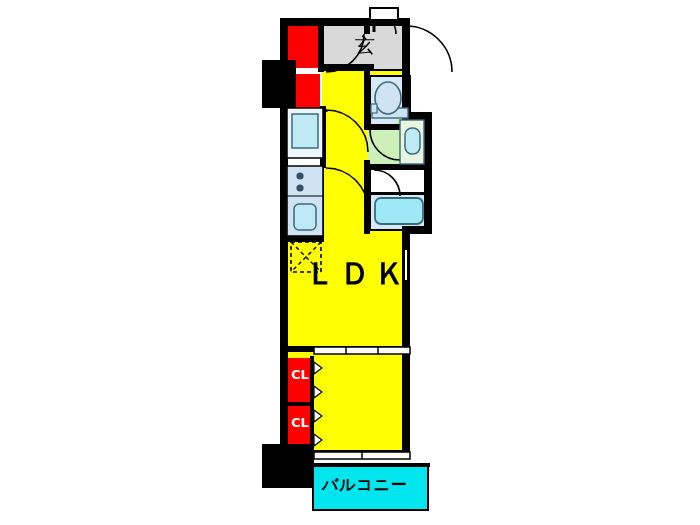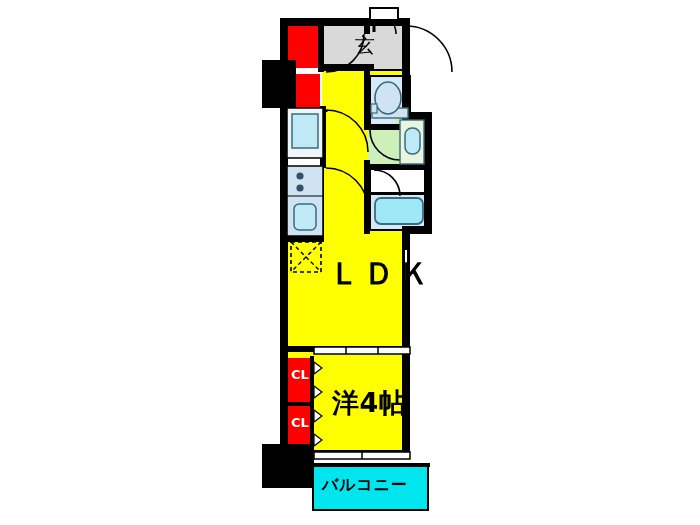--- a/index.html
+++ b/index.html
@@ -21,21 +21,21 @@
   }
   .sv { position: absolute; top: 0; left: 0; }
   .lbl {
     position: absolute;
     color: #000000;
     font-weight: bold;
     white-space: nowrap;
     line-height: 1;
     letter-spacing: 0.06em;
   }
-  #ldk-label   { left: 305px; top: 258px; font-size: 31px; letter-spacing: 0.12em; margin-left: 24px; }
+  #ldk-label   { left: 305px; top: 258px; font-size: 31px; letter-spacing: 0.12em; }
   #ldk-size    { left: 306px; top: 290px; font-size: 31px; letter-spacing: 0.02em; }
   #room-label  { left: 332px; top: 389px; font-size: 27px; letter-spacing: 0.02em; }
   #genkan-label{ left: 355px; top: 35px;  font-size: 20px; font-weight: normal;}
   #balcony-label{ left: 322px; top: 477px; font-size: 16px; font-weight: bold; letter-spacing: 0.05em;}
   .cl-label {
     position: absolute;
     color: #ffffff;
     font-weight: bold;
     font-size: 13px;
     line-height: 13px;
@@ -227,20 +227,19 @@
     <g fill="#ffffff" stroke="#000000" stroke-width="1.2">
       <polygon points="314,362 322,368 314,374"></polygon>
       <polygon points="314,386 322,392 314,398"></polygon>
       <polygon points="314,410 322,416 314,422"></polygon>
       <polygon points="314,434 322,440 314,446"></polygon>
     </g>
 
   </svg>
 
   <div class="lbl" id="ldk-label">ＬＤＫ</div>
-  <div class="lbl" id="room-label">洋4帖</div>
   <div class="lbl" id="genkan-label">玄</div>
   <div class="lbl" id="balcony-label">バルコニー</div>
 
   <div class="cl-label" style="left:291px; top:368px;">CL</div>
   <div class="cl-label" style="left:291px; top:416px;">CL</div>
 
 </div>
 
 </body></html>

